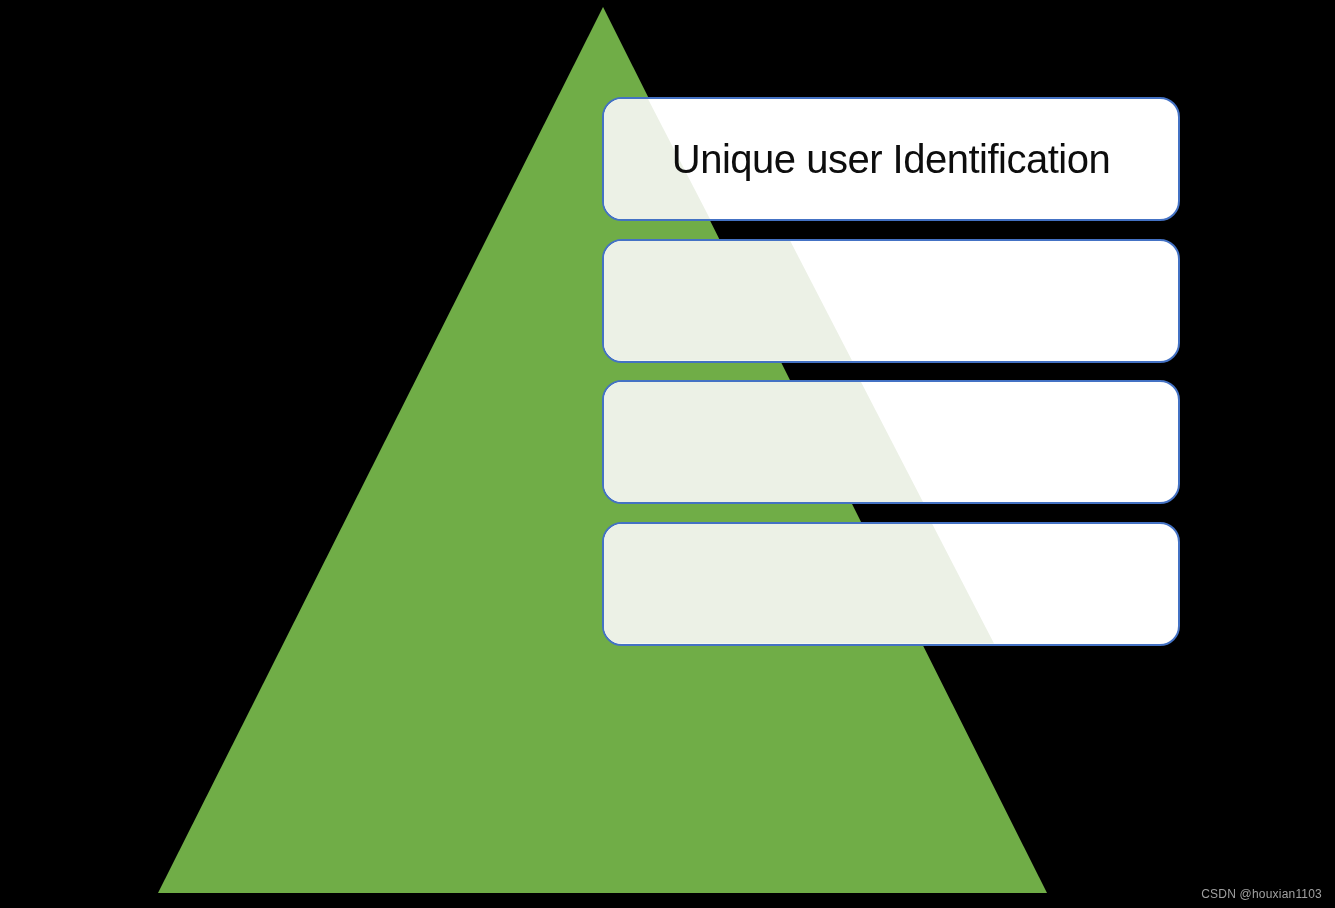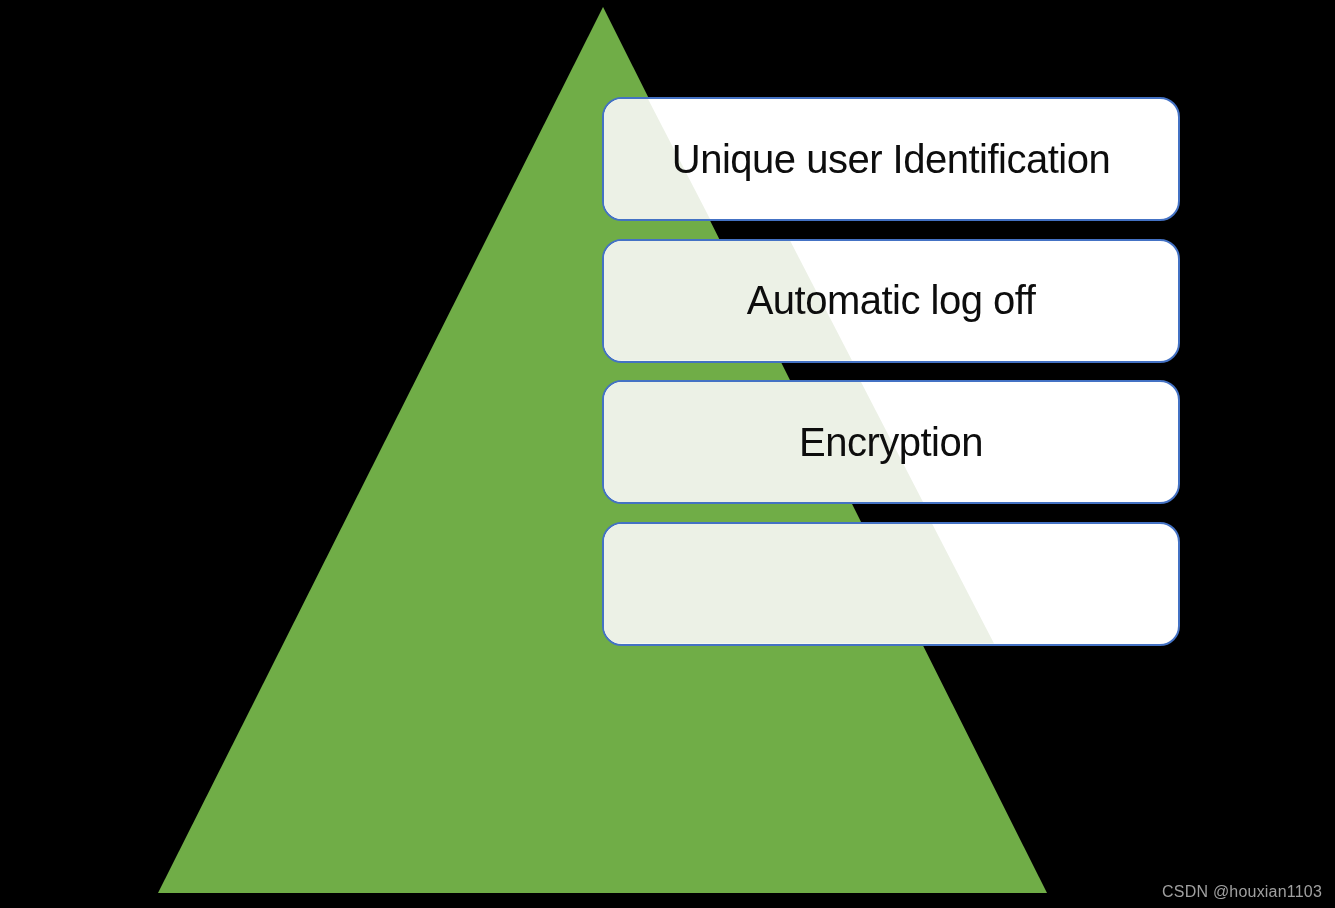--- a/index.html
+++ b/index.html
@@ -60,21 +60,21 @@
     position:relative;
     z-index:1;
     font-size:40px;
     letter-spacing:-0.5px;
     color:var(--text);
     white-space:nowrap;
   }
   .watermark{
     position:absolute;
     right:13px;bottom:7px;
-    font-size:16px;
+    font-size:12px;
     color:var(--watermark);
     letter-spacing:0.2px;
   }
 </style>
 </head>
 <body>
 
 <div class="canvas">
 
   <div class="triangle"></div>
@@ -82,26 +82,24 @@
   <div class="layers">
 
     <div class="layer-box">
       <div class="tint tint-1"></div>
       <span class="layer-label">Unique user Identification</span>
     </div>
 
 
     <div class="layer-box">
       <div class="tint tint-3"></div>
-      <span class="layer-label">Automatic log off</span>
     </div>
 
     <div class="layer-box">
       <div class="tint tint-4"></div>
-      <span class="layer-label">Encryption</span>
     </div>
 
     <div class="layer-box">
       <div class="tint tint-5"></div>
     </div>
 
   </div>
 
   <div class="watermark">CSDN @houxian1103</div>
 

